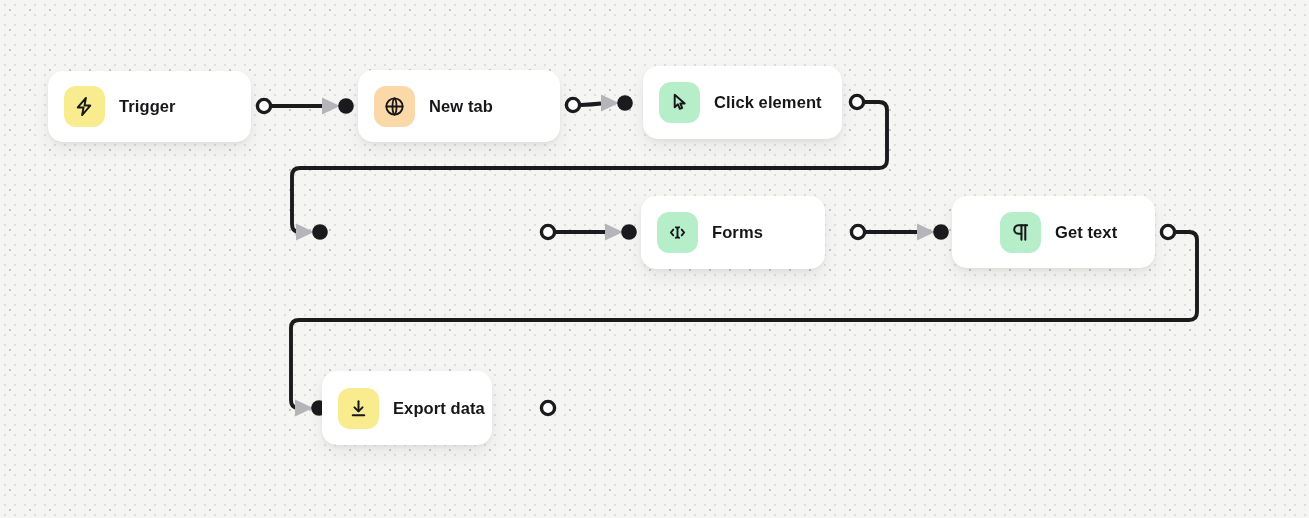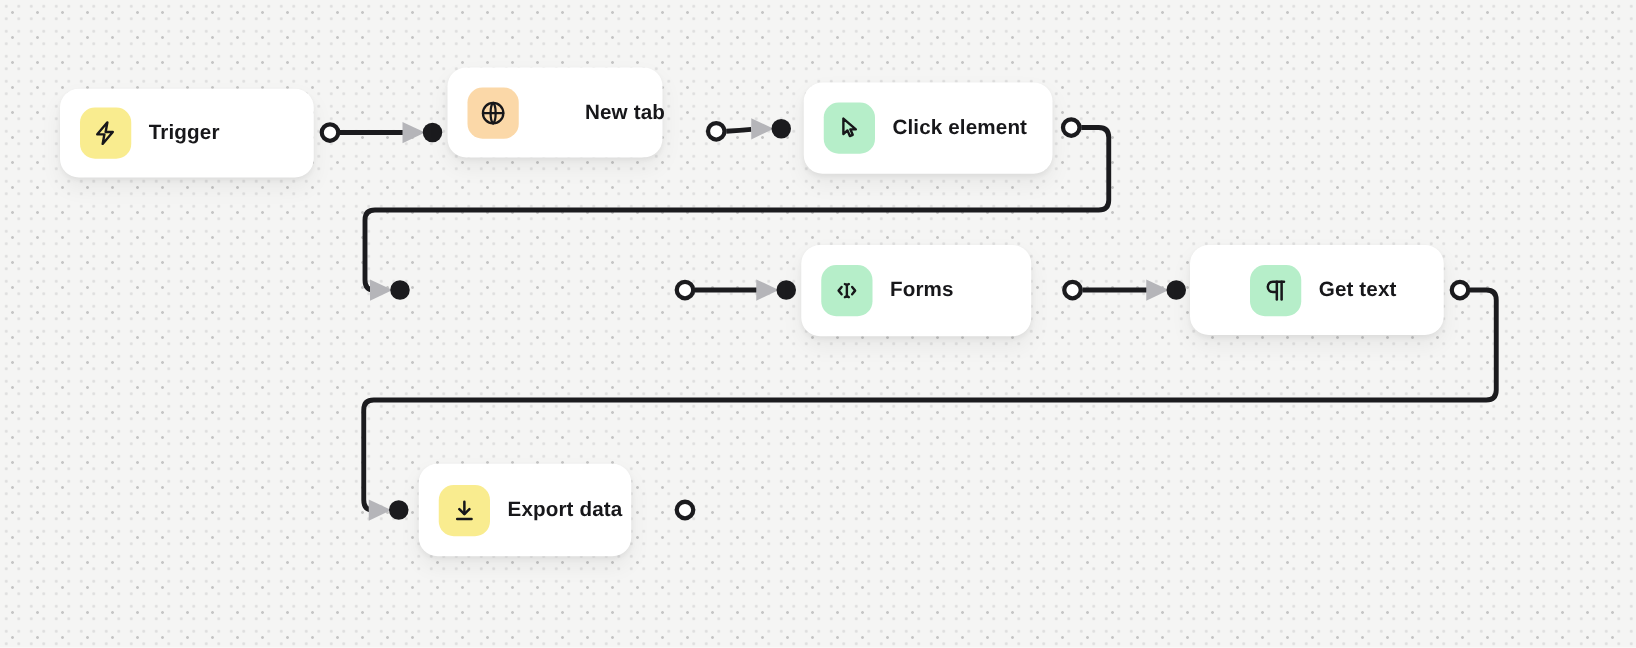--- a/index.html
+++ b/index.html
@@ -54,26 +54,26 @@
     background:#ececec;
     color:#6f6f74;
     font-size:12.5px;
     line-height:1;
     padding:4px 9px 5px;
     border-radius:3px;
   }
 
   
   #node-trigger      {left:48px;  top:71px;  width:203px; height:71px;}
-  #node-new-tab      {left:358px; top:54px;  width:172px; height:72px;gap:39px;}
+  #node-new-tab      {left:358px; top:70px;  width:202px; height:72px;}
   #node-click-element{left:643px; top:66px;  width:199px; height:73px;}
   #node-loop-data    {left:335px; top:195px; width:202px; height:73px;}
   #node-forms        {left:641px; top:196px; width:184px; height:73px;}
   #node-get-text     {left:952px; top:196px; width:203px; height:72px;padding-left:48px;}
-  #node-export-data  {left:335px; top:371px; width:170px; height:74px;}
+  #node-export-data  {left:322px; top:371px; width:170px; height:74px;}
 </style>
 </head>
 <body>
 
 <div class="canvas">
 
   <svg class="edges" viewBox="0 0 1309 518">
     <g fill="none" stroke="#1b1b1e" stroke-width="3.9">
       <path d="M272 106 H323"></path>
       <path d="M581 105 Q592 104.5 601 103.5"></path>

